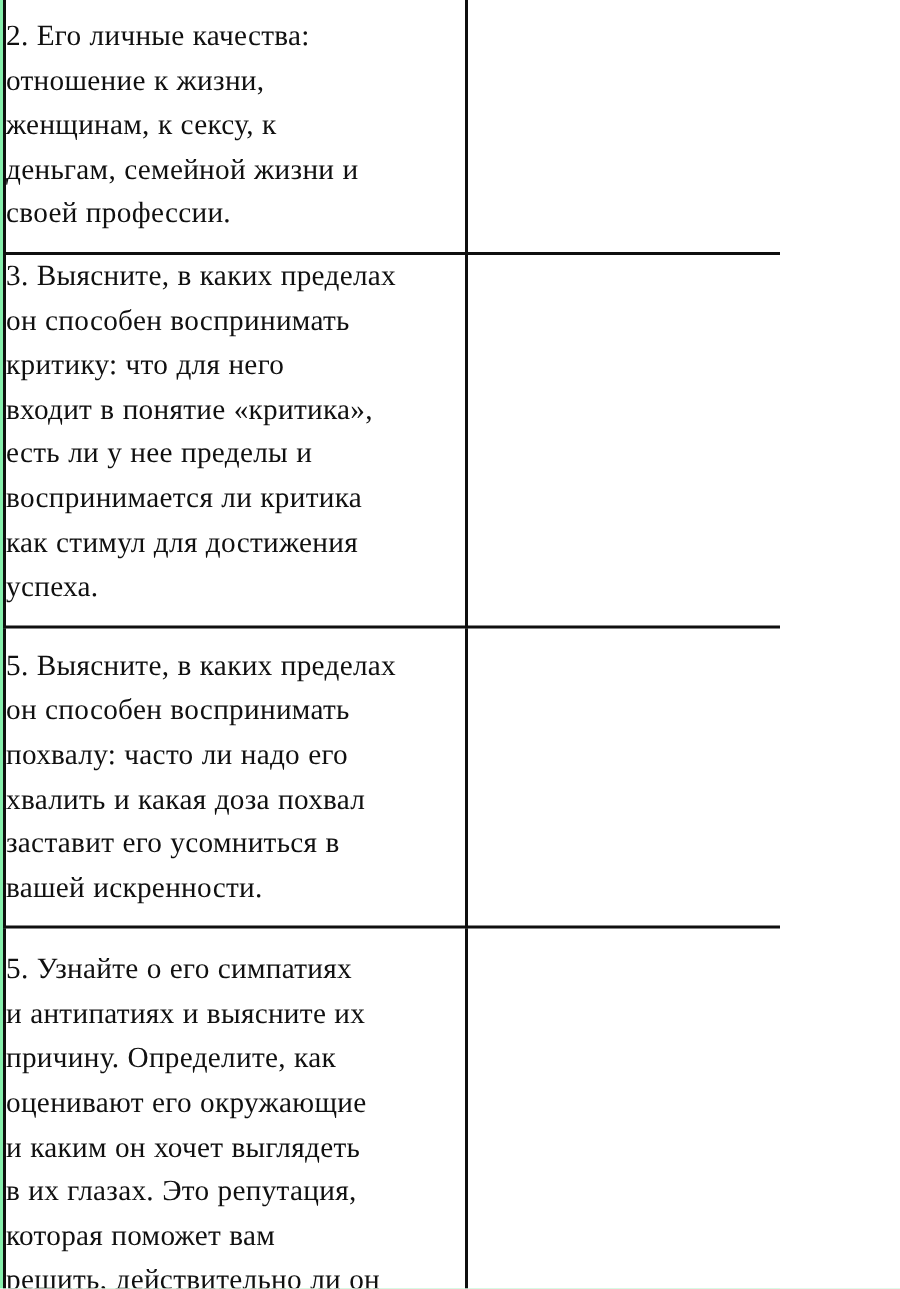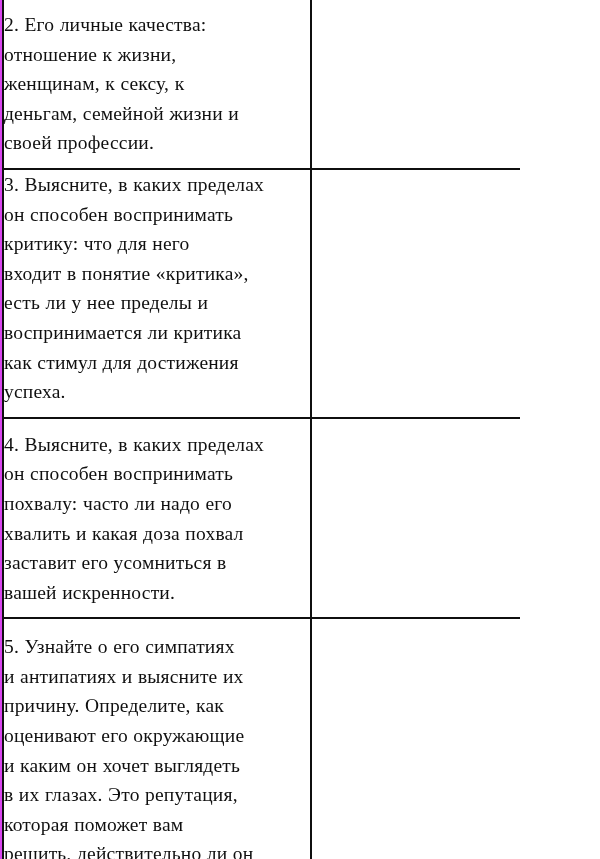--- a/index.html
+++ b/index.html
@@ -6,21 +6,21 @@
   html, body {
     margin: 0;
     padding: 0;
     background: #ffffff;
   }
 
   .page {
     position: relative;
     width: 520px;
     height: 859px;
-    background: #d946ef;
+    background: #86efac;
     overflow: hidden;
     font-family: "Liberation Serif", "DejaVu Serif", serif;
   }
 
   .doc-table {
     position: absolute;
     left: 2px;
     top: -2px;
     width: 590px;
     border-collapse: collapse;
@@ -108,21 +108,21 @@
 как стимул для достижения
 успеха.</p>
         </td>
         <td class="cell-answer">
           <span class="answer-blank"></span>
         </td>
       </tr>
 
       <tr class="row-4">
         <td class="cell-question">
-          <p class="q-text">4. Выясните, в каких пределах
+          <p class="q-text">5. Выясните, в каких пределах
 он способен воспринимать
 похвалу: часто ли надо его
 хвалить и какая доза похвал
 заставит его усомниться в
 вашей искренности.</p>
         </td>
         <td class="cell-answer">
           <span class="answer-blank"></span>
         </td>
       </tr>

